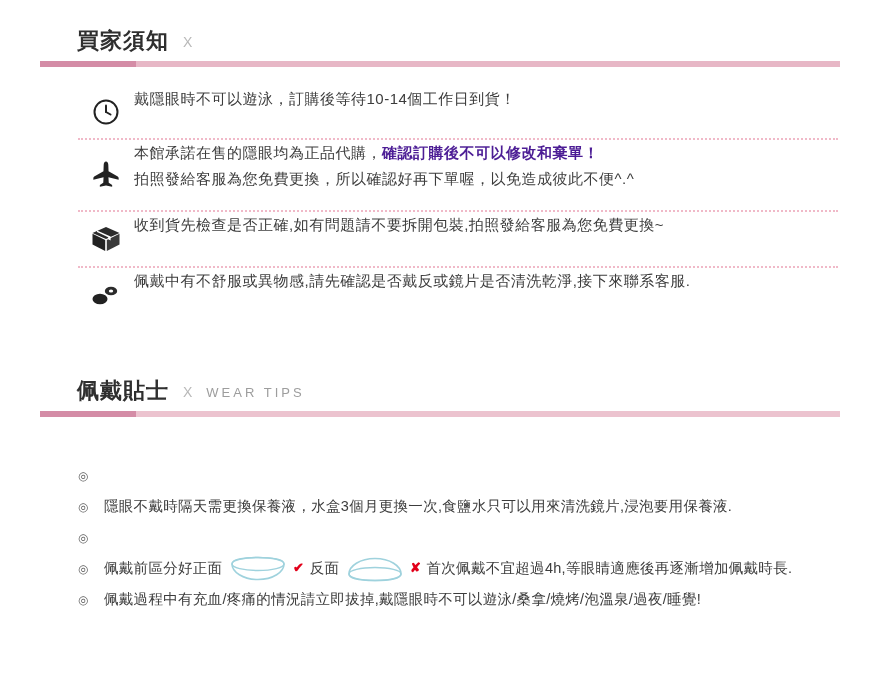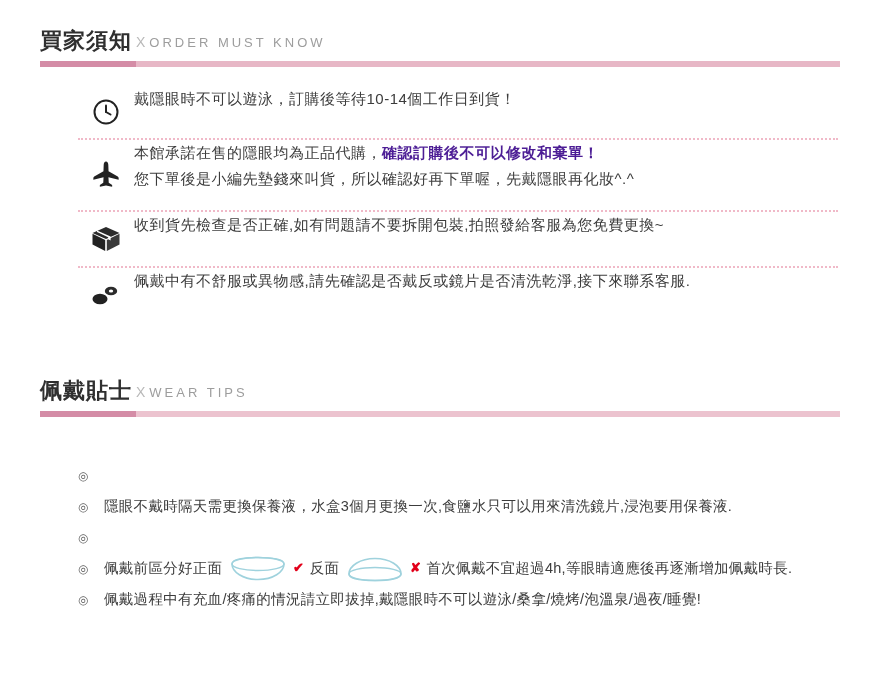--- a/index.html
+++ b/index.html
@@ -22,22 +22,23 @@
 
   
   .section-head {
     position: absolute;
     left: 40px;
     width: 800px;
   }
   .head-row {
     display: flex;
     align-items: flex-end;
-    gap: 4px;
+    gap: 14px;
     height: 34px;
+    margin-left: 37px;
   }
   .head-cn {
     font-size: 22px;
     font-weight: bold;
     letter-spacing: 1px;
     color: #2f2f2f;
     line-height: 1;
   }
   .head-x {
     font-size: 14px;
@@ -159,21 +160,20 @@
 </style>
 </head>
 <body>
 
 <div class="page">
 
   <div class="section-head" style="top:18px;">
     <div class="head-row">
       <span class="head-cn">買家須知</span>
       <span class="head-x">X</span>
-      <span class="head-en">ORDER MUST KNOW</span>
     </div>
     <div class="head-rule"></div>
   </div>
 
   <div class="notice-list">
 
     <div class="notice-item item-h1">
       <div class="n-icon">
         <svg width="26" height="26" viewBox="0 0 26 26" aria-hidden="true">
           <circle cx="13" cy="13" r="11.5" fill="none" stroke="#222" stroke-width="2"></circle>
@@ -187,21 +187,21 @@
     </div>
 
     <div class="notice-item item-h2">
       <div class="n-icon">
         <svg width="30" height="30" viewBox="0 0 30 30" aria-hidden="true">
           <path d="M15 1.5c1.5 0 2.2 1.6 2.3 3.3l.25 6.4 9.2 5.2c.55.3.9.9.9 1.55v1.9l-10.2-2.6.3 5.4 3.4 2.4v1.8L15 25.4l-6.15 1.45v-1.8l3.4-2.4.3-5.4L2.35 19.85v-1.9c0-.65.35-1.25.9-1.55l9.2-5.2.25-6.4C12.8 3.1 13.5 1.5 15 1.5z" fill="#222"></path>
         </svg>
       </div>
       <div class="n-text">
         <div><span>本館承諾在售的隱眼均為正品代購，</span><span class="warn">確認訂購後不可以修改和棄單！</span></div>
-        <div>您下單後是小編先墊錢來叫貨，所以確認好再下單喔，先戴隱眼再化妝^.^</div>
+        <div>拍照發給客服為您免費更換，所以確認好再下單喔，以免造成彼此不便^.^</div>
       </div>
     </div>
 
     <div class="notice-item item-h3">
       <div class="n-icon">
         <svg width="30" height="26" viewBox="0 0 30 26" aria-hidden="true">
           <path d="M15 1 L28.5 7 L15 13 L1.5 7 Z" fill="#2b2b2b"></path>
           <path d="M1.5 7.8 L14.2 13.9 L14.2 25 L1.5 18.6 Z" fill="#222"></path>
           <path d="M15.8 13.9 L28.5 7.8 L28.5 18.6 L15.8 25 Z" fill="#3a3a3a"></path>
           <path d="M6 4.4 L19.6 10.4 L19.6 14.4 L17.2 13.2 L17.2 11.2 L6 6 Z" fill="#ffffff"></path>

